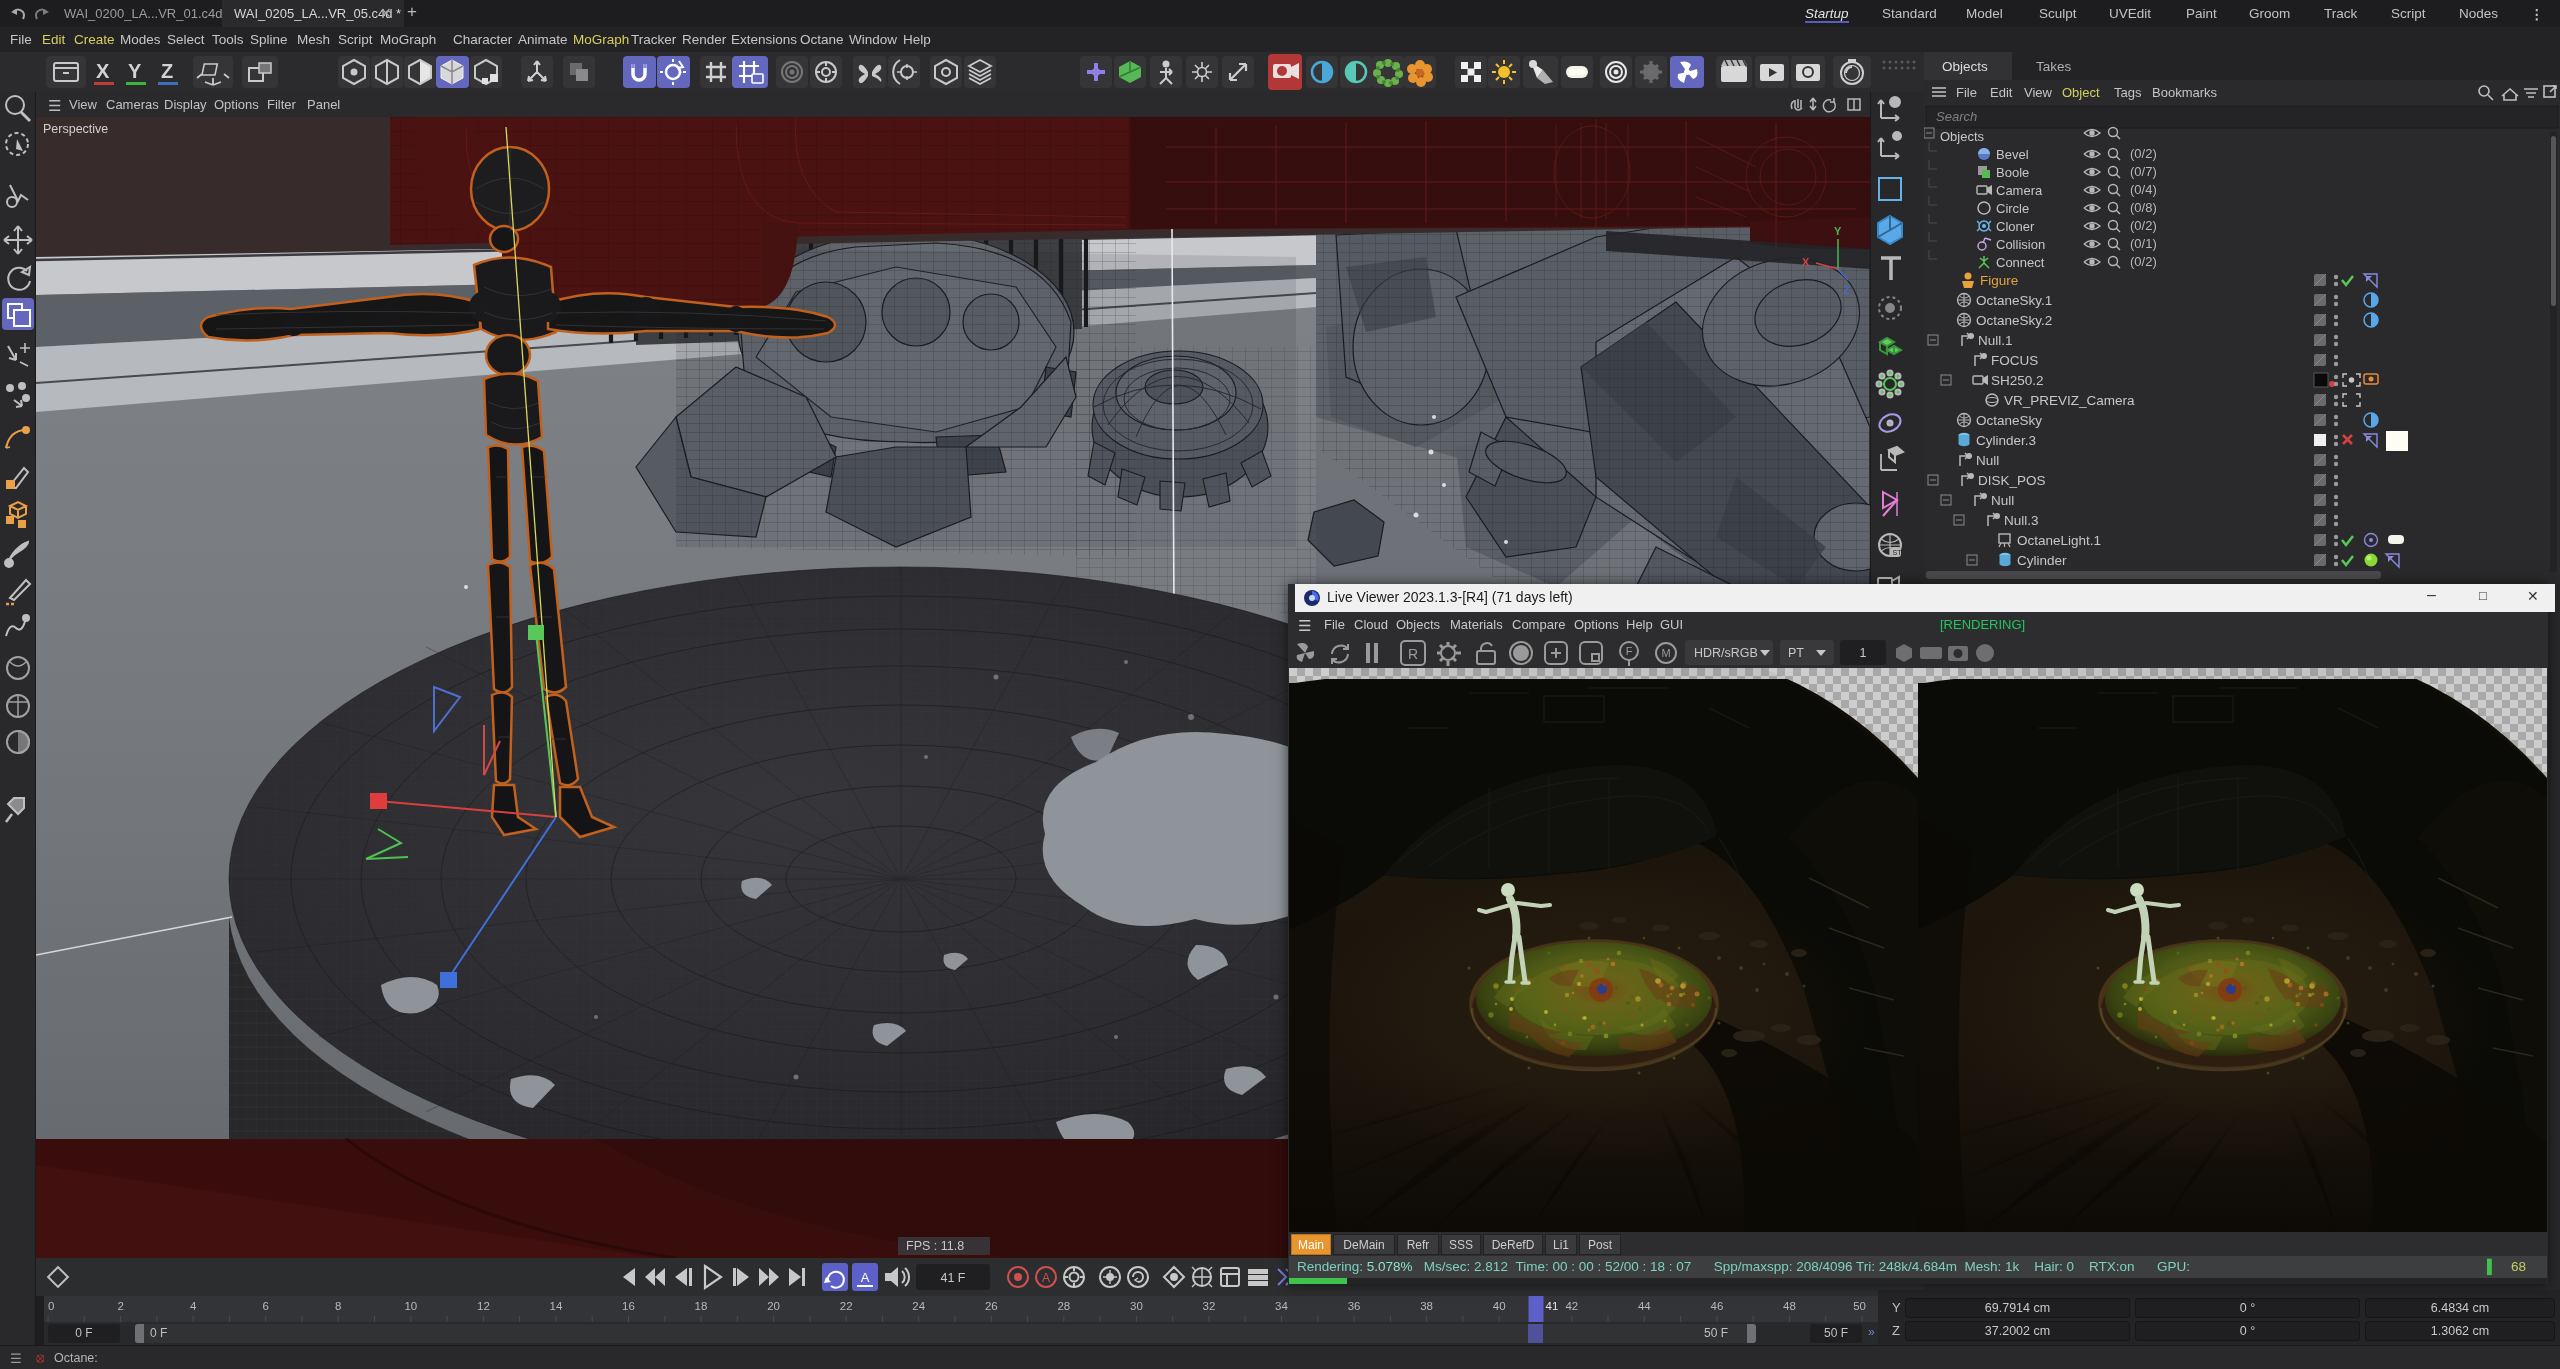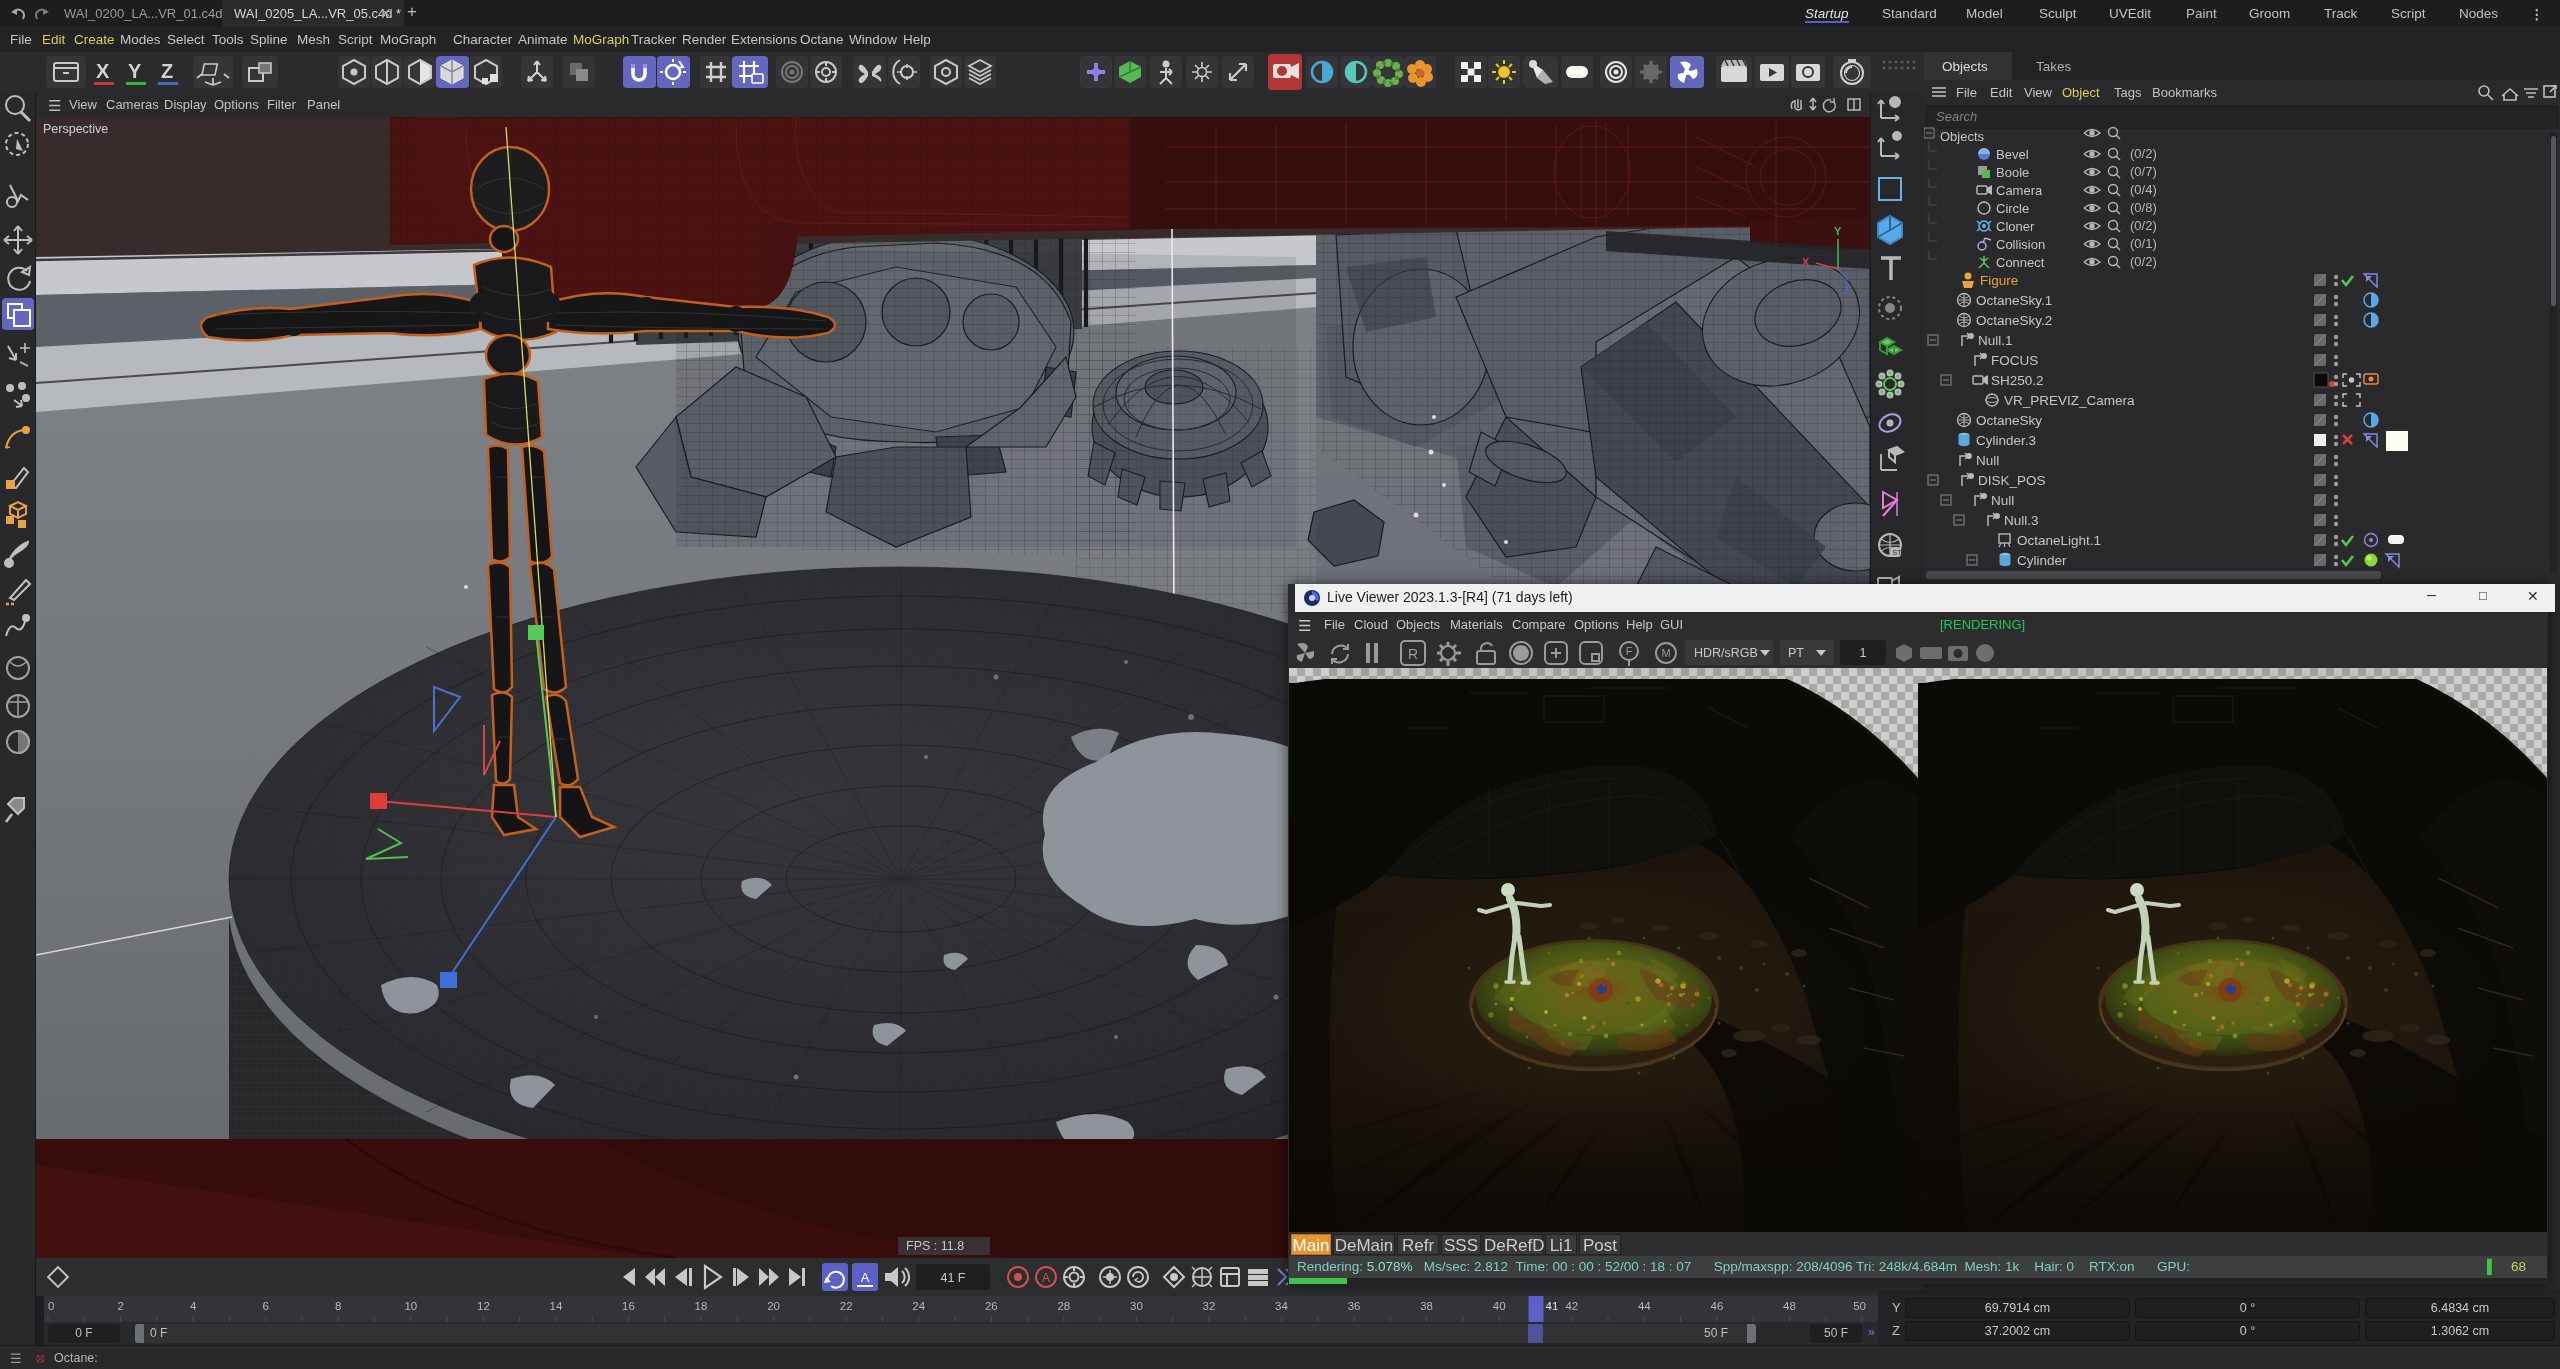--- a/index.html
+++ b/index.html
@@ -40,21 +40,21 @@
 #lv { left:1288px; top:584px; width:1260px; height:700px; background:#2b2b2d;
   box-shadow:0 0 12px rgba(0,0,0,0.6); }
 #lvtitle { position:absolute; left:0; top:0; width:1260px; height:28px; background:#f0f0f0;margin-left:7px; }
 #lvmenu { position:absolute; left:0; top:28px; width:1260px; height:26px; background:#2d2d2f; }
 #lvmenu span { position:absolute; top:5px; font-size:13px; color:#c8c8c8; }
 #lvtools { position:absolute; left:0; top:54px; width:1260px; height:30px; background:#2d2d2f; }
 #lvrender { position:absolute; left:1px; top:84px; width:1258px; height:564px; background:#17120b; overflow:hidden;}
 #lvtabs { position:absolute; left:1px; top:648px; width:1258px; height:24px; background:#2d2d2f; }
 #lvstatus { position:absolute; left:1px; top:672px; width:1258px; height:22px; background:#3c3e40; }
 #lvprog { position:absolute; left:1px; top:694px; width:1258px; height:6px; background:#242424; }
-.lvtab { position:absolute; top:2px; height:21px; background:#3a3a3c; color:#cdcdcd; font-size:17px;
+.lvtab { position:absolute; top:2px; height:21px; background:#3a3a3c; color:#cdcdcd; font-size:12px;
   text-align:center; line-height:21px; border:1px solid #222; }
 </style>
 </head>
 <body>
 <div id="root">
 
 <div class="abs" id="titlebar">
   <svg class="abs" style="left:10px;top:6px" width="40" height="16" viewBox="0 0 40 16">
     <path d="M3 6 Q8 1 13 6 Q15 9 13 13" fill="none" stroke="#a9a9a9" stroke-width="2"></path>
     <path d="M1 6 L7 3 L7 9 Z" fill="#a9a9a9"></path>

